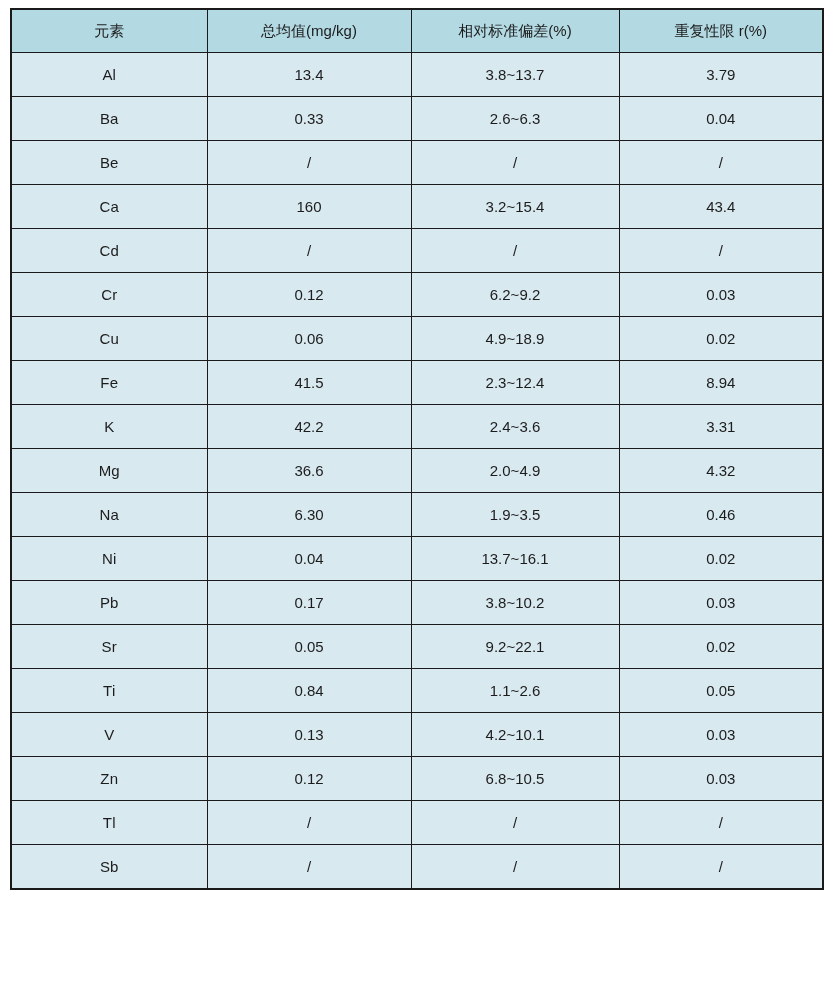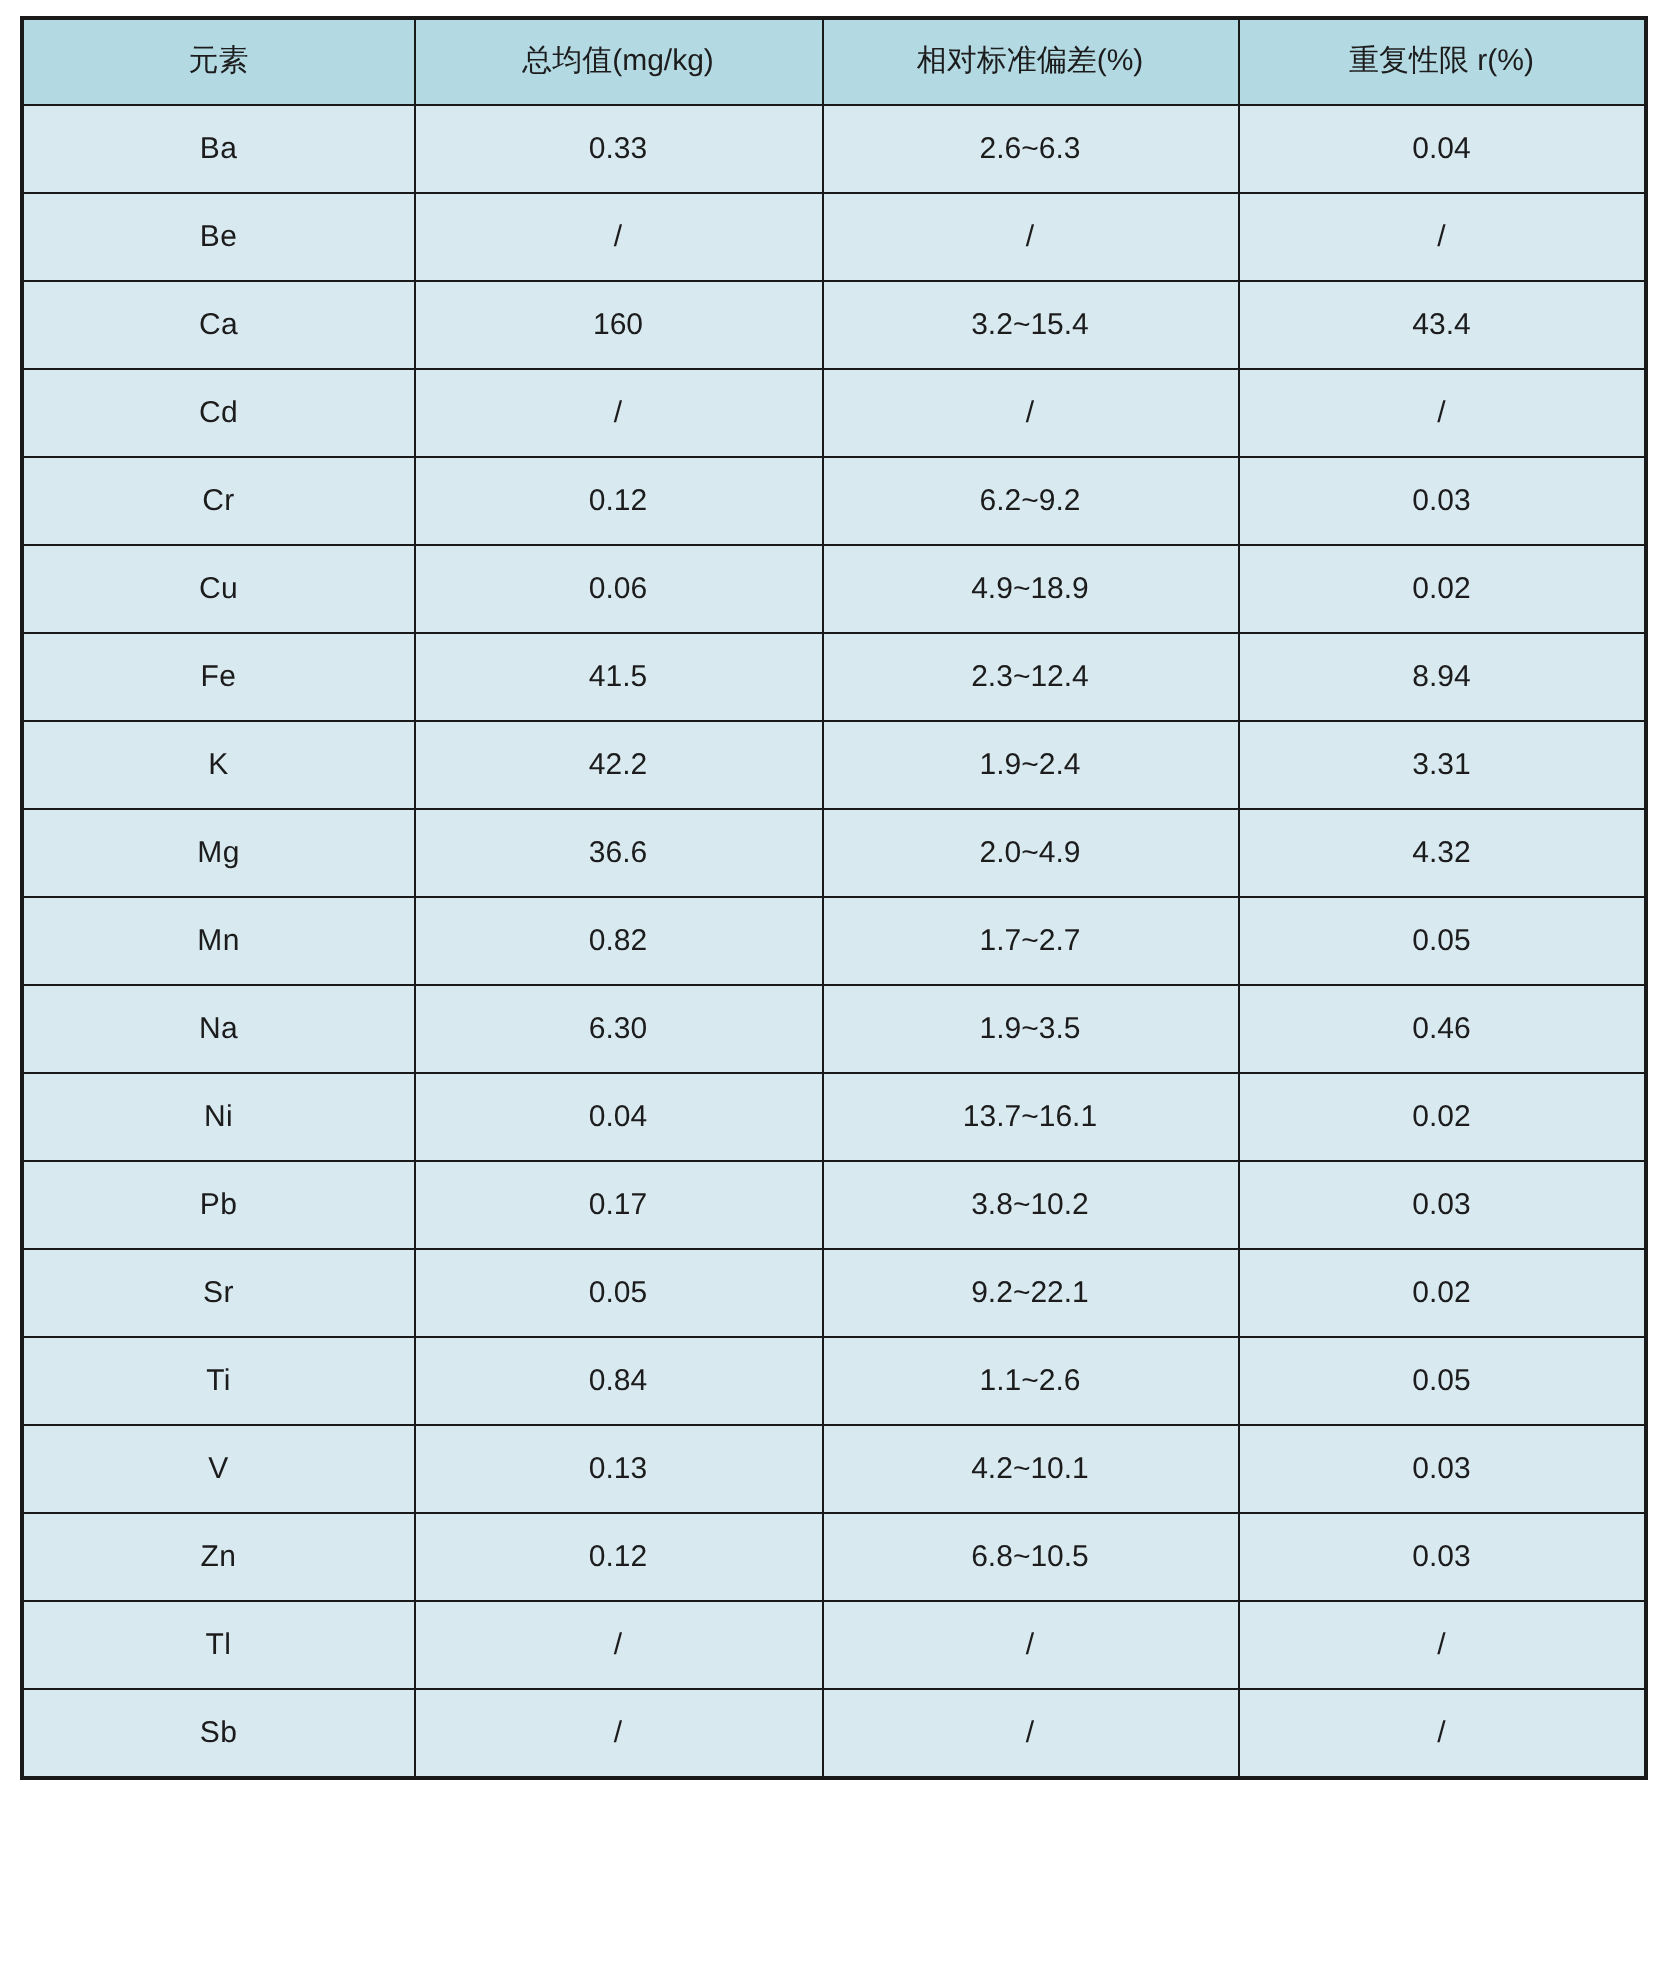--- a/index.html
+++ b/index.html
@@ -72,20 +72,26 @@
     <thead>
       <tr>
         <th>元素</th>
         <th>总均值(mg/kg)</th>
         <th>相对标准偏差(%)</th>
         <th>重复性限 r(%)</th>
       </tr>
     </thead>
     <tbody id="table-body">
         <tr>
+          <td>Al</td>
+          <td>13.4</td>
+          <td>3.8~13.7</td>
+          <td>3.79</td>
+        </tr>
+        <tr>
           <td>Ba</td>
           <td>0.33</td>
           <td>2.6~6.3</td>
           <td>0.04</td>
         </tr>
         <tr>
           <td>Be</td>
           <td>/</td>
           <td>/</td>
           <td>/</td>
@@ -116,34 +122,28 @@
         </tr>
         <tr>
           <td>Fe</td>
           <td>41.5</td>
           <td>2.3~12.4</td>
           <td>8.94</td>
         </tr>
         <tr>
           <td>K</td>
           <td>42.2</td>
-          <td>1.9~2.4</td>
+          <td>2.4~3.6</td>
           <td>3.31</td>
         </tr>
         <tr>
           <td>Mg</td>
           <td>36.6</td>
           <td>2.0~4.9</td>
           <td>4.32</td>
-        </tr>
-        <tr>
-          <td>Mn</td>
-          <td>0.82</td>
-          <td>1.7~2.7</td>
-          <td>0.05</td>
         </tr>
         <tr>
           <td>Na</td>
           <td>6.30</td>
           <td>1.9~3.5</td>
           <td>0.46</td>
         </tr>
         <tr>
           <td>Ni</td>
           <td>0.04</td>

